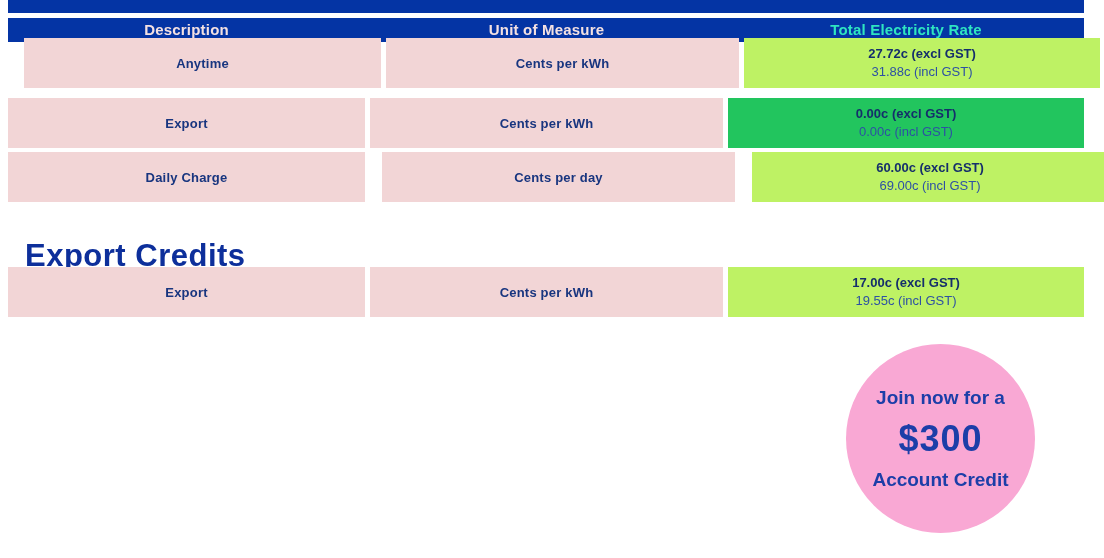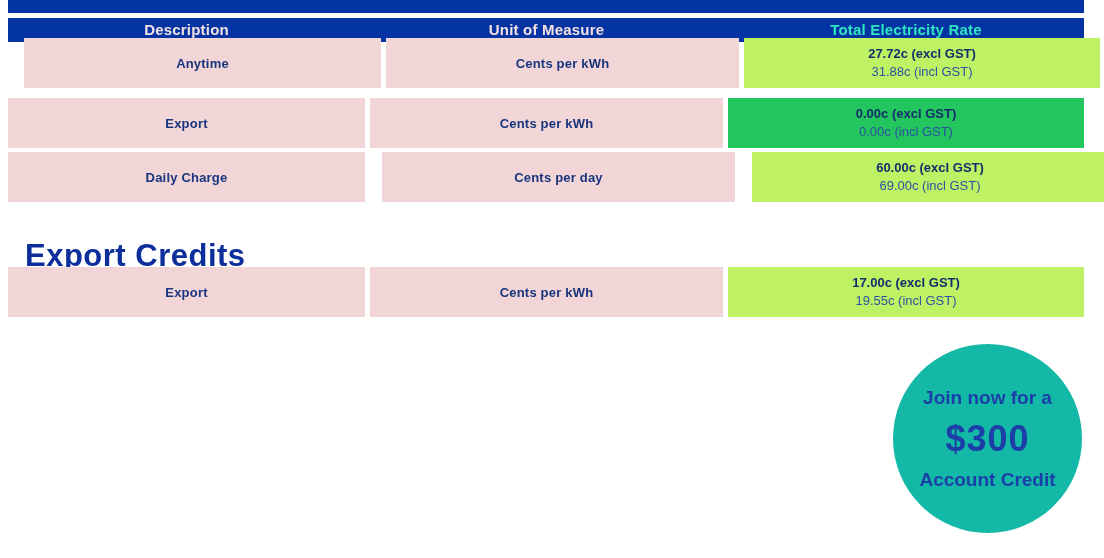--- a/index.html
+++ b/index.html
@@ -64,24 +64,24 @@
   .section-heading {
     position: absolute; left: 25px; top: 214px;
     font-size: 31px; font-weight: bold;
     letter-spacing: 0.5px;
     color: #0d2f9b;
     margin-top: 24px;
   }
 
   .promo-badge {
     position: absolute;
-    left: 893px; top: 344px;
+    left: 846px; top: 344px;
     width: 189px; height: 189px;
     border-radius: 50%;
-    background: #14b8a6;
+    background: #f9a8d4;
     display: flex; flex-direction: column;
     align-items: center; justify-content: center;
     text-align: center;
     color: #1c3ea8;
     cursor: pointer;
   }
   .promo-line { font-size: 19px; font-weight: bold; line-height: 24px; }
   .promo-amount { font-size: 36px; font-weight: bold; line-height: 58px; letter-spacing: 1px; }
 </style>
 </head>

